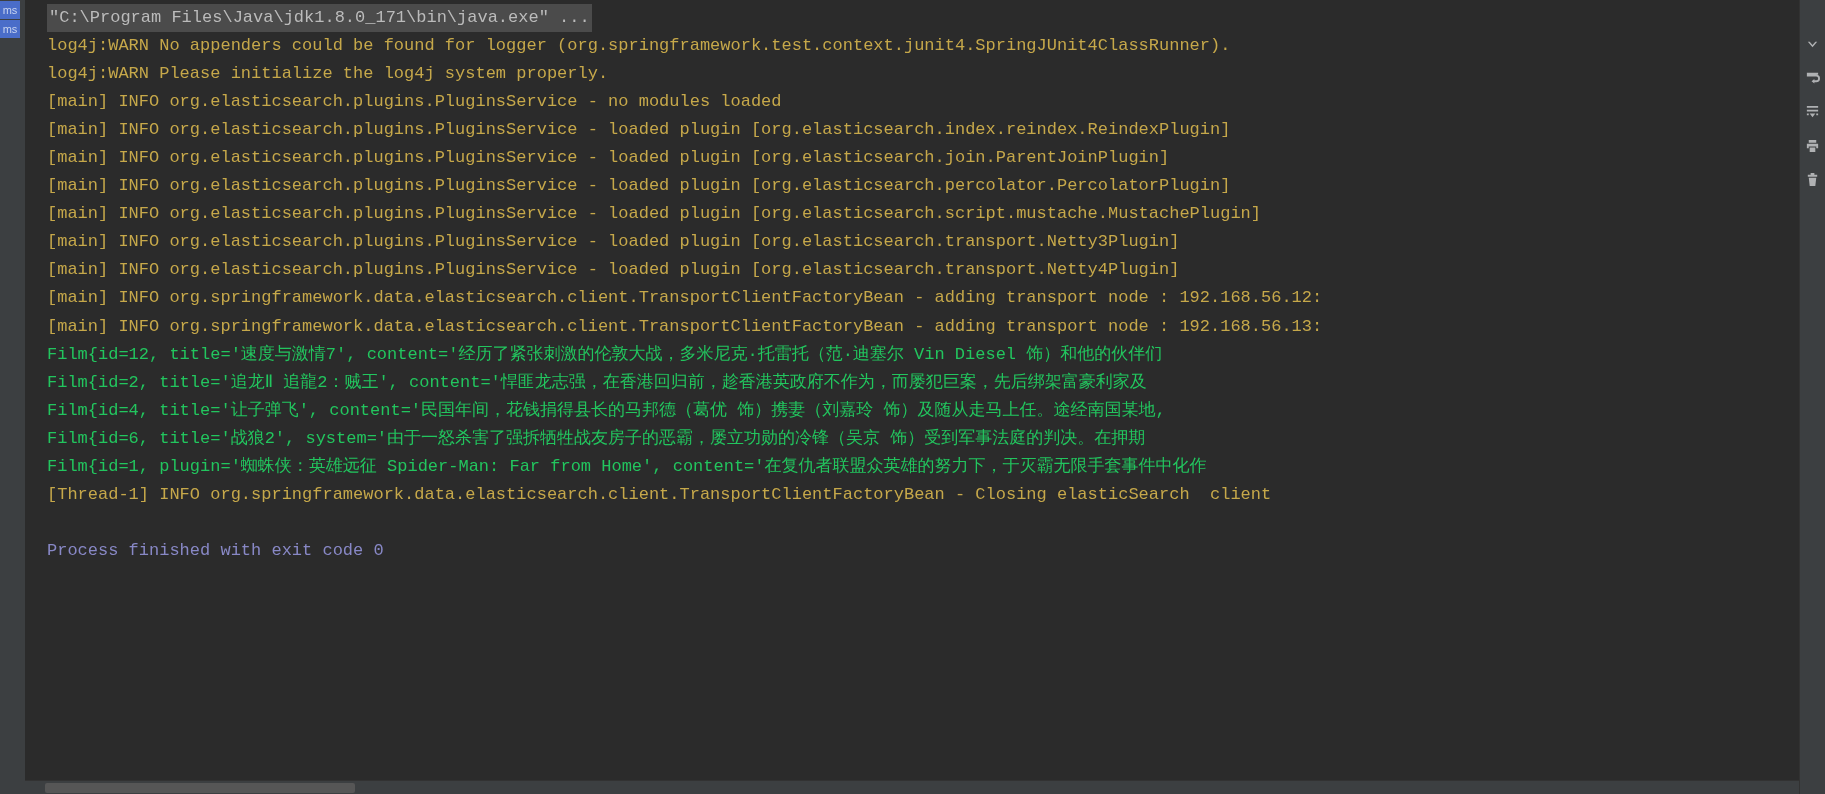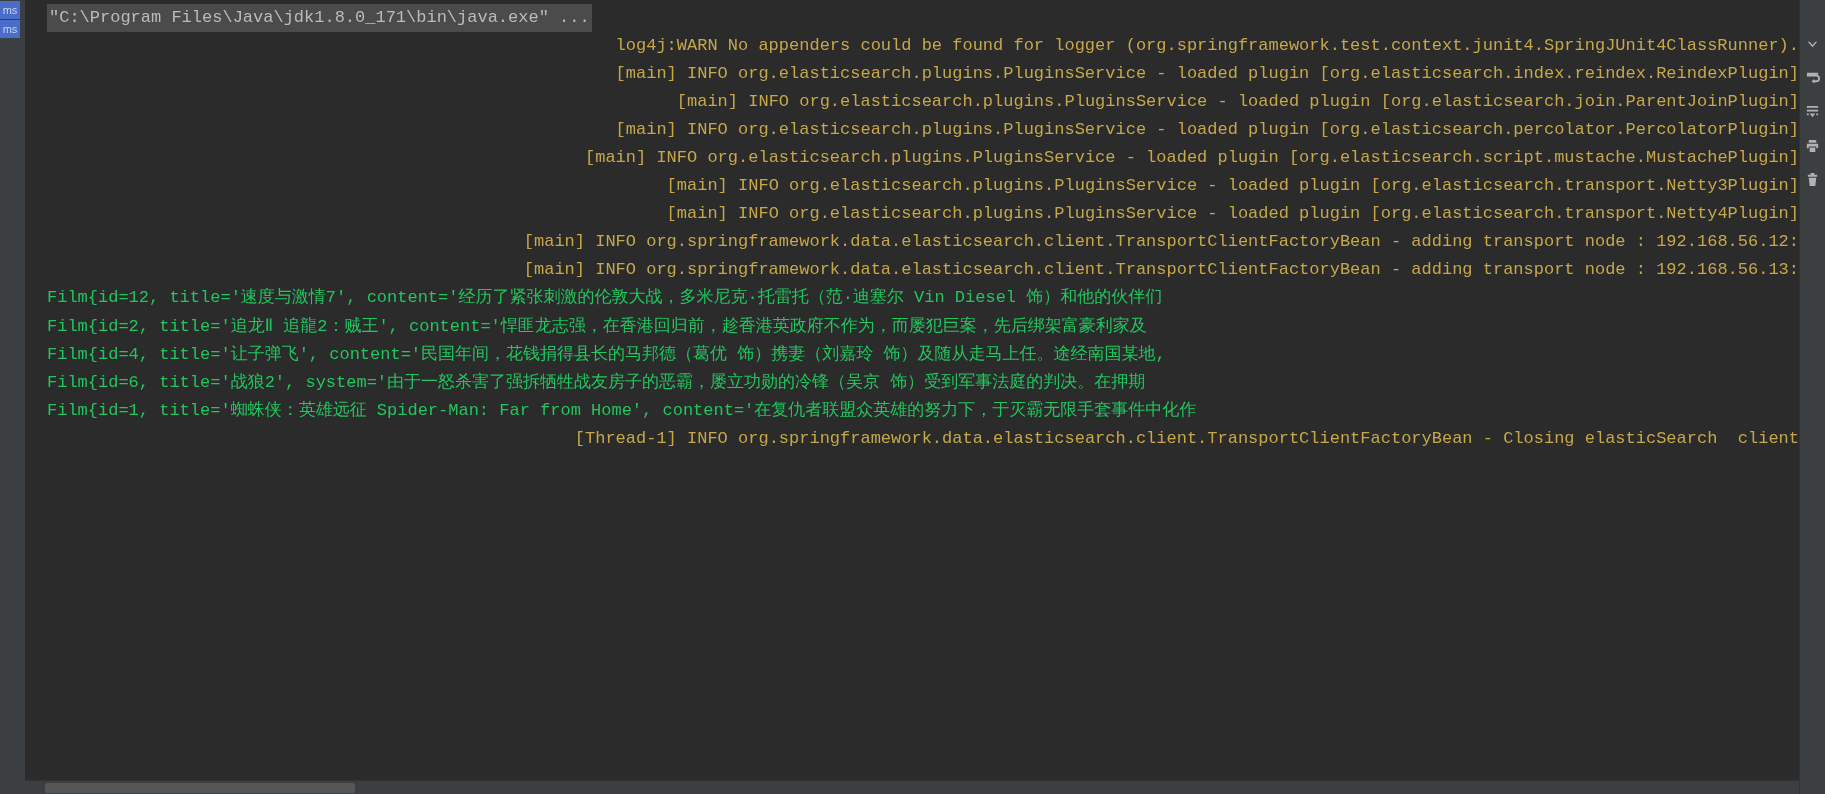--- a/index.html
+++ b/index.html
@@ -81,21 +81,20 @@
       overflow: hidden;
     }
     .cmd-line {
       color: #bbbbbb;
       background-color: #4b4b4b;
       display: inline-block;
       padding: 0 2px;
     }
     .log-yellow {
       color: #c6a84a;
-      text-align: right;
     }
     .log-gray {
       color: #22c55e;
     }
     .log-purple {
       color: #8888c6;
     }
     .indent-line {
       padding-left: 96px;
     }
@@ -126,36 +125,39 @@
 
 <div class="left-gutter">
   <div class="gutter-badge">ms</div>
   <div class="gutter-badge">ms</div>
 </div>
 
 <div class="console-area">
   <div class="console-line"><span class="cmd-line">"C:\Program Files\Java\jdk1.8.0_171\bin\java.exe" ...</span></div>
   <div id="log-lines">
       <div class="console-line log-yellow">log4j:WARN No appenders could be found for logger (org.springframework.test.context.junit4.SpringJUnit4ClassRunner).</div>
+      <div class="console-line log-yellow">log4j:WARN Please initialize the log4j system properly.</div>
+      <div class="console-line log-yellow">[main] INFO org.elasticsearch.plugins.PluginsService - no modules loaded</div>
       <div class="console-line log-yellow">[main] INFO org.elasticsearch.plugins.PluginsService - loaded plugin [org.elasticsearch.index.reindex.ReindexPlugin]</div>
       <div class="console-line log-yellow">[main] INFO org.elasticsearch.plugins.PluginsService - loaded plugin [org.elasticsearch.join.ParentJoinPlugin]</div>
       <div class="console-line log-yellow">[main] INFO org.elasticsearch.plugins.PluginsService - loaded plugin [org.elasticsearch.percolator.PercolatorPlugin]</div>
       <div class="console-line log-yellow">[main] INFO org.elasticsearch.plugins.PluginsService - loaded plugin [org.elasticsearch.script.mustache.MustachePlugin]</div>
       <div class="console-line log-yellow">[main] INFO org.elasticsearch.plugins.PluginsService - loaded plugin [org.elasticsearch.transport.Netty3Plugin]</div>
       <div class="console-line log-yellow">[main] INFO org.elasticsearch.plugins.PluginsService - loaded plugin [org.elasticsearch.transport.Netty4Plugin]</div>
       <div class="console-line log-yellow">[main] INFO org.springframework.data.elasticsearch.client.TransportClientFactoryBean - adding transport node : 192.168.56.12:</div>
       <div class="console-line log-yellow">[main] INFO org.springframework.data.elasticsearch.client.TransportClientFactoryBean - adding transport node : 192.168.56.13:</div>
       <div class="console-line log-gray">Film{id=12, title='速度与激情7', content='经历了紧张刺激的伦敦大战，多米尼克·托雷托（范·迪塞尔 Vin Diesel 饰）和他的伙伴们</div>
       <div class="console-line log-gray">Film{id=2, title='追龙Ⅱ 追龍2：贼王', content='悍匪龙志强，在香港回归前，趁香港英政府不作为，而屡犯巨案，先后绑架富豪利家及</div>
       <div class="console-line log-gray">Film{id=4, title='让子弹飞', content='民国年间，花钱捐得县长的马邦德（葛优 饰）携妻（刘嘉玲 饰）及随从走马上任。途经南国某地,</div>
       <div class="console-line log-gray">Film{id=6, title='战狼2', system='由于一怒杀害了强拆牺牲战友房子的恶霸，屡立功勋的冷锋（吴京 饰）受到军事法庭的判决。在押期</div>
-      <div class="console-line log-gray">Film{id=1, title='蜘蛛侠：英雄远征 Spider-Man: Far from Home', content='在复仇者联盟众英雄的努力下，于灭霸无限手套事件中化作</div>
+      <div class="console-line log-gray">Film{id=1, plugin='蜘蛛侠：英雄远征 Spider-Man: Far from Home', content='在复仇者联盟众英雄的努力下，于灭霸无限手套事件中化作</div>
       <div class="console-line log-yellow">[Thread-1] INFO org.springframework.data.elasticsearch.client.TransportClientFactoryBean - Closing elasticSearch  client</div>
     </div>
   <div class="empty-line"></div>
+  <div class="console-line log-purple">Process finished with exit code 0</div>
 </div>
 
 <div class="right-toolbar">
   <div class="toolbar-icon">
     <svg viewBox="0 0 16 16">
         <path d="M8 12 L3 6 L5 6 L8 9.5 L11 6 L13 6 Z"></path>
       </svg>
   </div>
   <div class="toolbar-icon">
     <svg viewBox="0 0 16 16">

